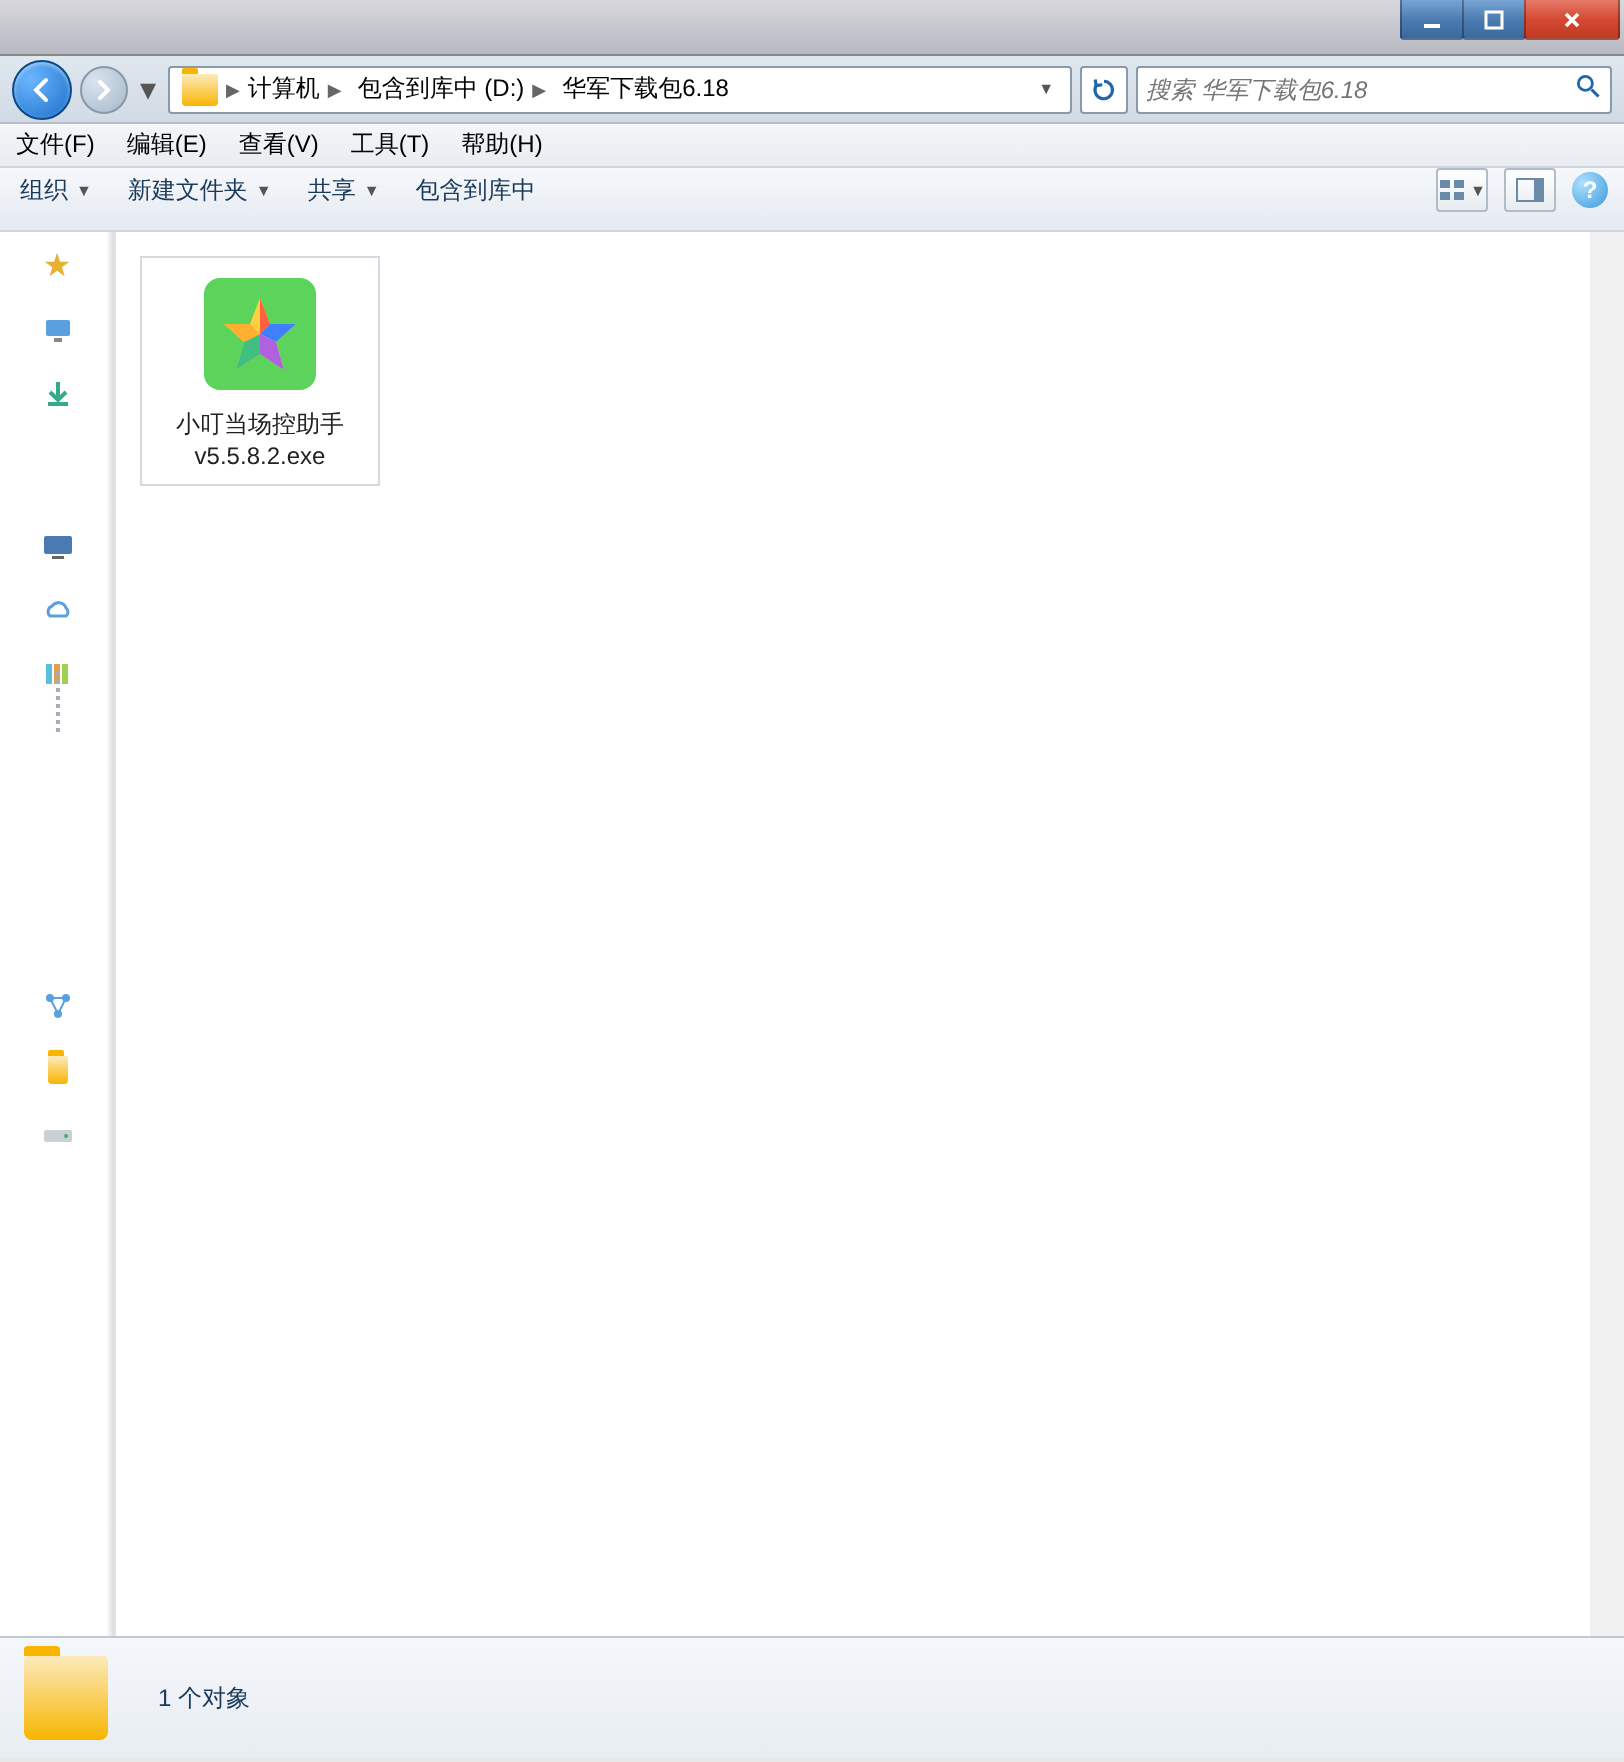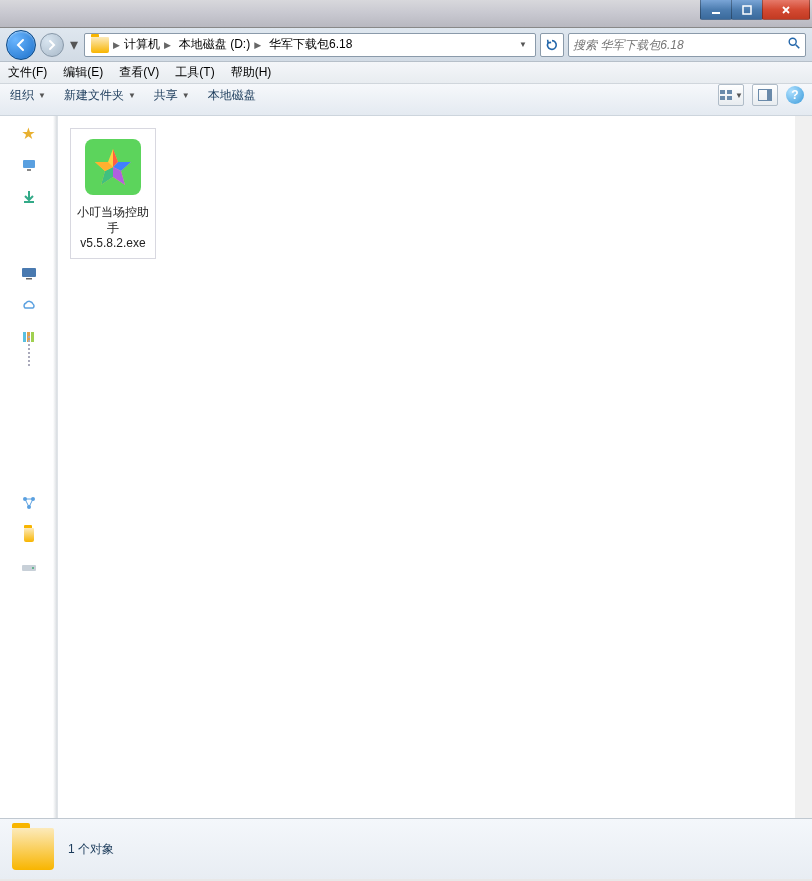--- a/index.html
+++ b/index.html
@@ -162,21 +162,21 @@
     display: flex; flex-direction: column; gap: 2px; align-items: center;
   }
   .side-grip span { width: 2px; height: 2px; background: #aab; }
 
   .content {
     flex: 1; padding: 12px; display: flex; flex-wrap: wrap;
     align-content: flex-start; gap: 14px;
     position: relative;
   }
   .file-item {
-    width: 86px; border: 1px solid #d8d8e0; padding: 6px;
+    width: 120px; border: 1px solid #d8d8e0; padding: 6px;
     display: flex; flex-direction: column; align-items: center;
     cursor: pointer; background: #fff;
   }
   .file-icon {
     width: 64px; height: 64px;
     display: flex; align-items: center; justify-content: center;
     margin-bottom: 6px;
   }
   .star-icon {
     width: 56px; height: 56px; background: #5cd45c;
@@ -188,21 +188,21 @@
     word-break: break-all; color: #222;
   }
   .scrollbar-v {
     position: absolute; right: 0; top: 0; width: 17px; height: 100%;
     background: #f0f0f0;
   }
 
   
   .details {
     height: 60px; background: linear-gradient(to bottom, #f4f7fb, #e8edf3);
-    display: flex; align-items: center; padding: 6px 12px; gap: 14px;
+    display: flex; align-items: center; padding: 6px 12px; gap: 25px;
     font-size: 12px; color: #1a3a5a;
   }
   .detail-icon {
     width: 42px; height: 42px;
     background: linear-gradient(to bottom, #fceabb, #f8b500);
     border-radius: 2px 2px 4px 4px;
     position: relative;
   }
   .detail-icon::before {
     content: ""; position: absolute; left: 0; top: -5px;
@@ -247,21 +247,21 @@
   <div class="nav-drop">▾</div>
 
   <div class="addr-box">
     <div class="folder-icon-sm"></div>
     <span class="crumb-sep">▶</span>
     <div class="crumb">
       <span>计算机</span>
       <span class="crumb-sep">▶</span>
     </div>
     <div class="crumb">
-      <span>本地磁盘 (D:)</span>
+      <span>包含到库中 (D:)</span>
       <span class="crumb-sep">▶</span>
     </div>
     <div class="crumb">
       <span>华军下载包6.18</span>
     </div>
     <div style="flex:1"></div>
     <div class="addr-drop">▼</div>
   </div>
 
   <div class="refresh-btn">
@@ -298,21 +298,21 @@
     </div>
     <div class="tool-btn">
       <span>新建文件夹</span>
       <span class="tool-drop">▼</span>
     </div>
     <div class="tool-btn">
       <span>共享</span>
       <span class="tool-drop">▼</span>
     </div>
     <div class="tool-btn">
-      <span>本地磁盘</span>
+      <span>包含到库中</span>
     </div>
   </div>
   <div class="toolbar-right">
     <div class="view-btn">
       <svg width="14" height="12" viewBox="0 0 14 12">
           <rect x="1" y="1" width="5" height="4" fill="#6a8aaa"></rect>
           <rect x="8" y="1" width="5" height="4" fill="#6a8aaa"></rect>
           <rect x="1" y="7" width="5" height="4" fill="#6a8aaa"></rect>
           <rect x="8" y="7" width="5" height="4" fill="#6a8aaa"></rect>
         </svg>

